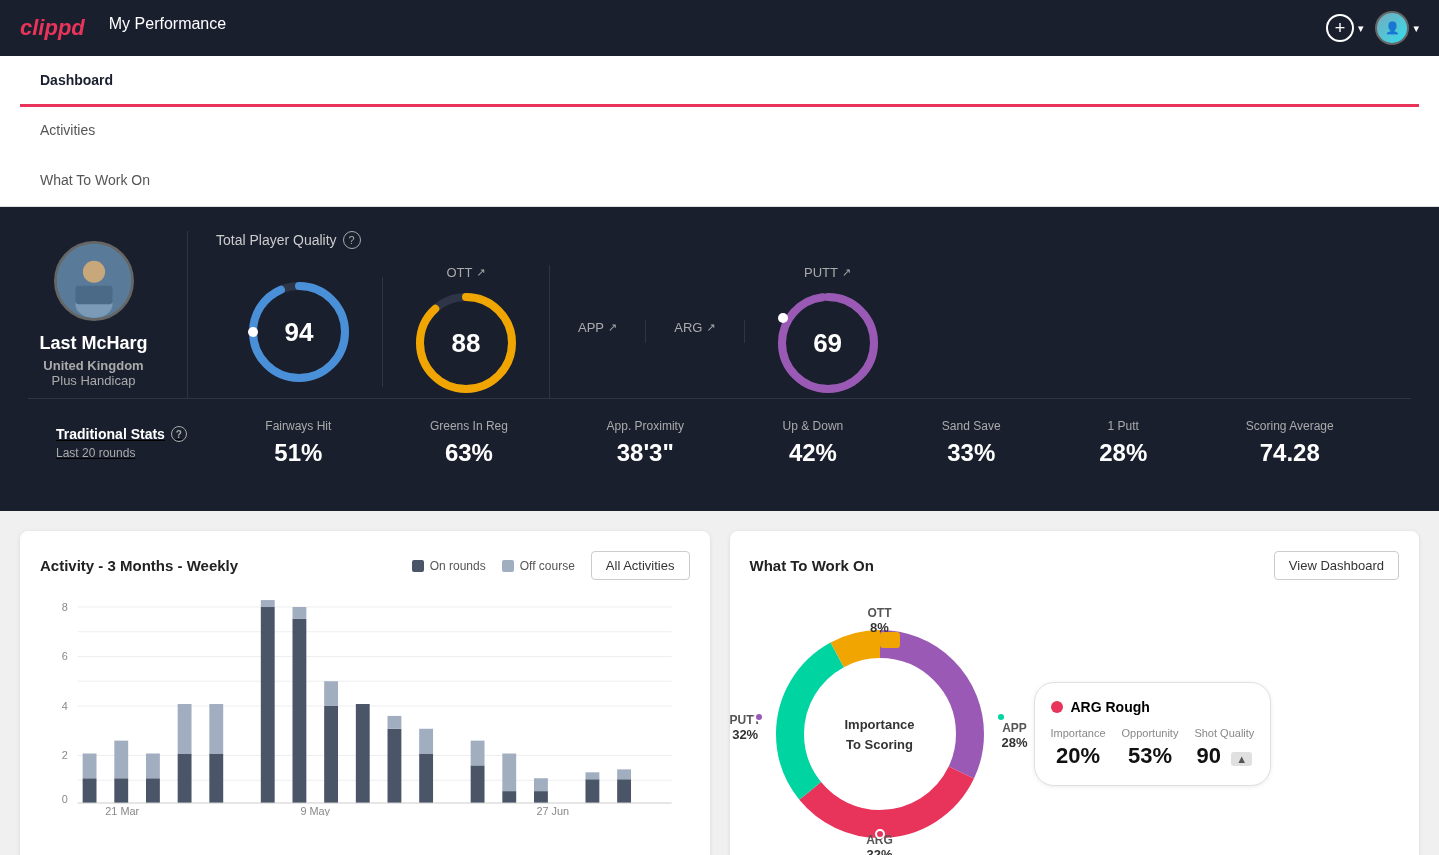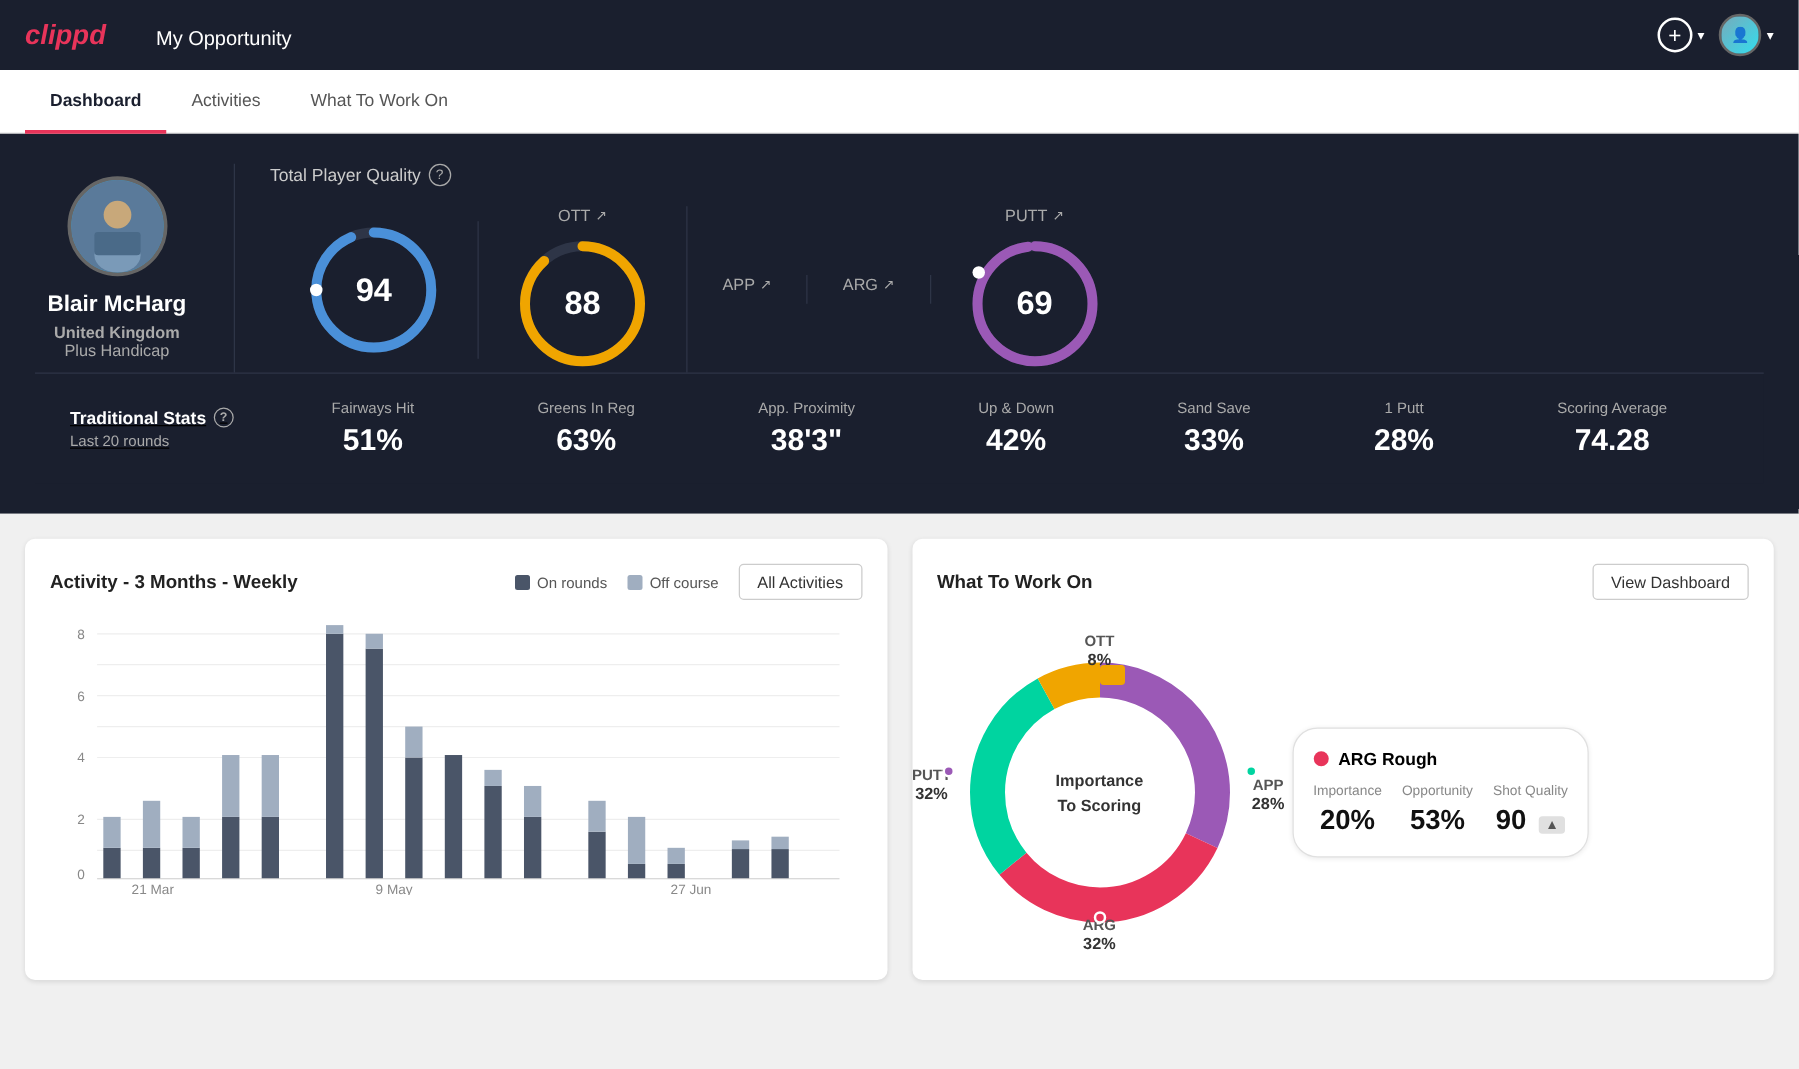--- a/index.html
+++ b/index.html
@@ -16,20 +16,21 @@
     }
     .header-logo { color: #e8345a; font-size: 22px; font-weight: bold; font-style: italic; }
     .header-title { color: #fff; font-size: 16px; margin-left: 24px; flex: 1; }
 
     
     .nav-tabs {
       background: #fff;
       display: flex;
       padding: 0 20px;
       border-bottom: 1px solid #e0e0e0;
+      flex-direction: column;
     }
     .nav-tab {
       padding: 16px 20px;
       cursor: pointer;
       color: #555;
       font-size: 14px;
       border-bottom: 3px solid transparent;
       margin-bottom: -1px;
     }
     .nav-tab.active { color: #1a1f2e; border-bottom-color: #e8345a; font-weight: 600; }
@@ -105,23 +106,23 @@
     .header-right { display: flex; align-items: center; gap: 12px; }
     .add-btn-wrap { display: flex; align-items: center; gap: 4px; color: #fff; cursor: pointer; }
     .add-circle { width: 28px; height: 28px; border-radius: 50%; border: 2px solid #fff; display: flex; align-items: center; justify-content: center; font-size: 18px; line-height: 1; }
     .avatar-wrap { display: flex; align-items: center; gap: 4px; cursor: pointer; }
     .avatar-circle { width: 34px; height: 34px; border-radius: 50%; background: linear-gradient(135deg, #7ab, #3de); border: 2px solid #666; overflow: hidden; display: flex; align-items: center; justify-content: center; color: #fff; font-size: 12px; }
   </style>
 </head>
 <body>
 
 <div class="header">
-  <div style="display:flex;align-items:flex-end;gap:16px;">
+  <div style="display:flex;align-items:flex-start;gap:0;">
     <div class="header-logo">clippd</div>
-    <div class="header-title">My Opportunity</div>
+    <div class="header-title">My Performance</div>
   </div>
   <div class="header-right">
     <div class="add-btn-wrap">
       <div class="add-circle">+</div>
       <span style="font-size:11px;color:#fff;">▾</span>
     </div>
     <div class="avatar-wrap">
       <div class="avatar-circle">👤</div>
       <span style="font-size:11px;color:#fff;">▾</span>
     </div>
@@ -139,21 +140,21 @@
 
     <div class="player-info">
       <div class="player-avatar">
         <svg width="80" height="80" viewBox="0 0 80 80">
           <circle cx="40" cy="40" r="40" fill="#5a7a9a"></circle>
           <circle cx="40" cy="30" r="12" fill="#c8a87a"></circle>
           <ellipse cx="40" cy="65" rx="20" ry="15" fill="#7a9ab8"></ellipse>
           <rect x="20" y="45" width="40" height="20" fill="#4a6a88" rx="3"></rect>
         </svg>
       </div>
-      <div class="player-name">Blair McHarg</div>
+      <div class="player-name">Last McHarg</div>
       <div class="player-country">United Kingdom</div>
       <div class="player-handicap">Plus Handicap</div>
     </div>
 
     <div class="quality-section">
       <div class="quality-label">
         <span>Total Player Quality</span>
         <span class="help-icon">?</span>
       </div>
       <div class="gauges-row">

